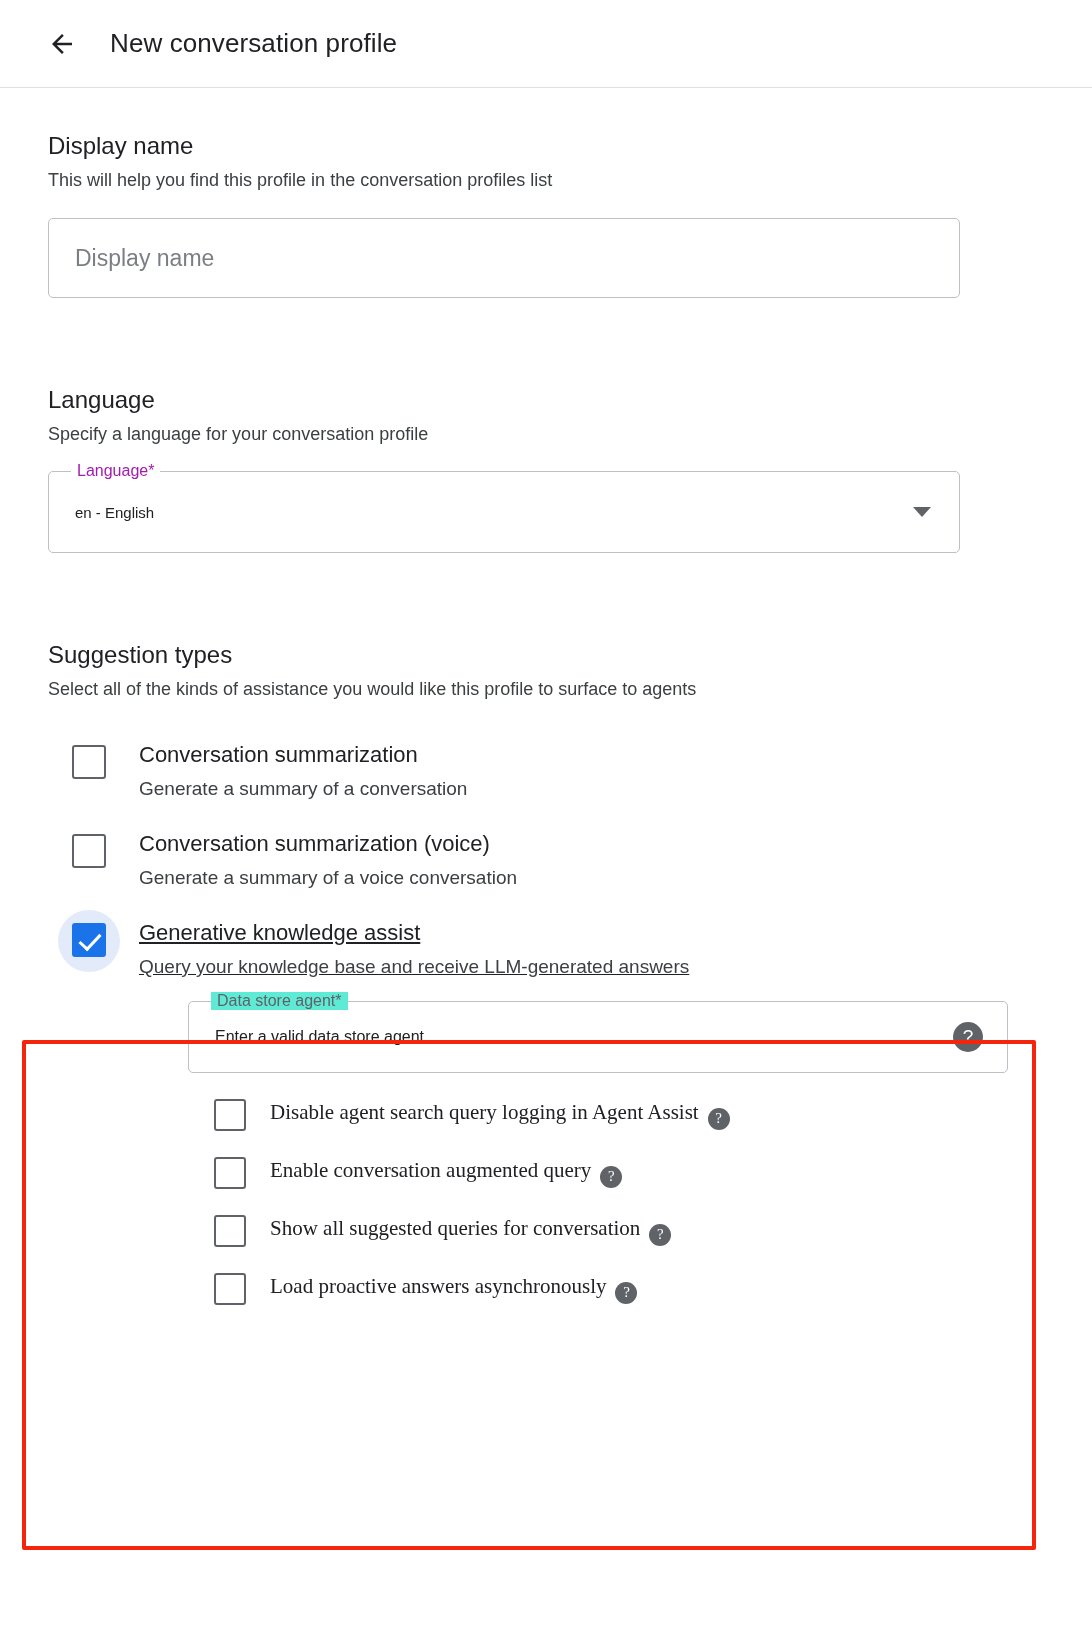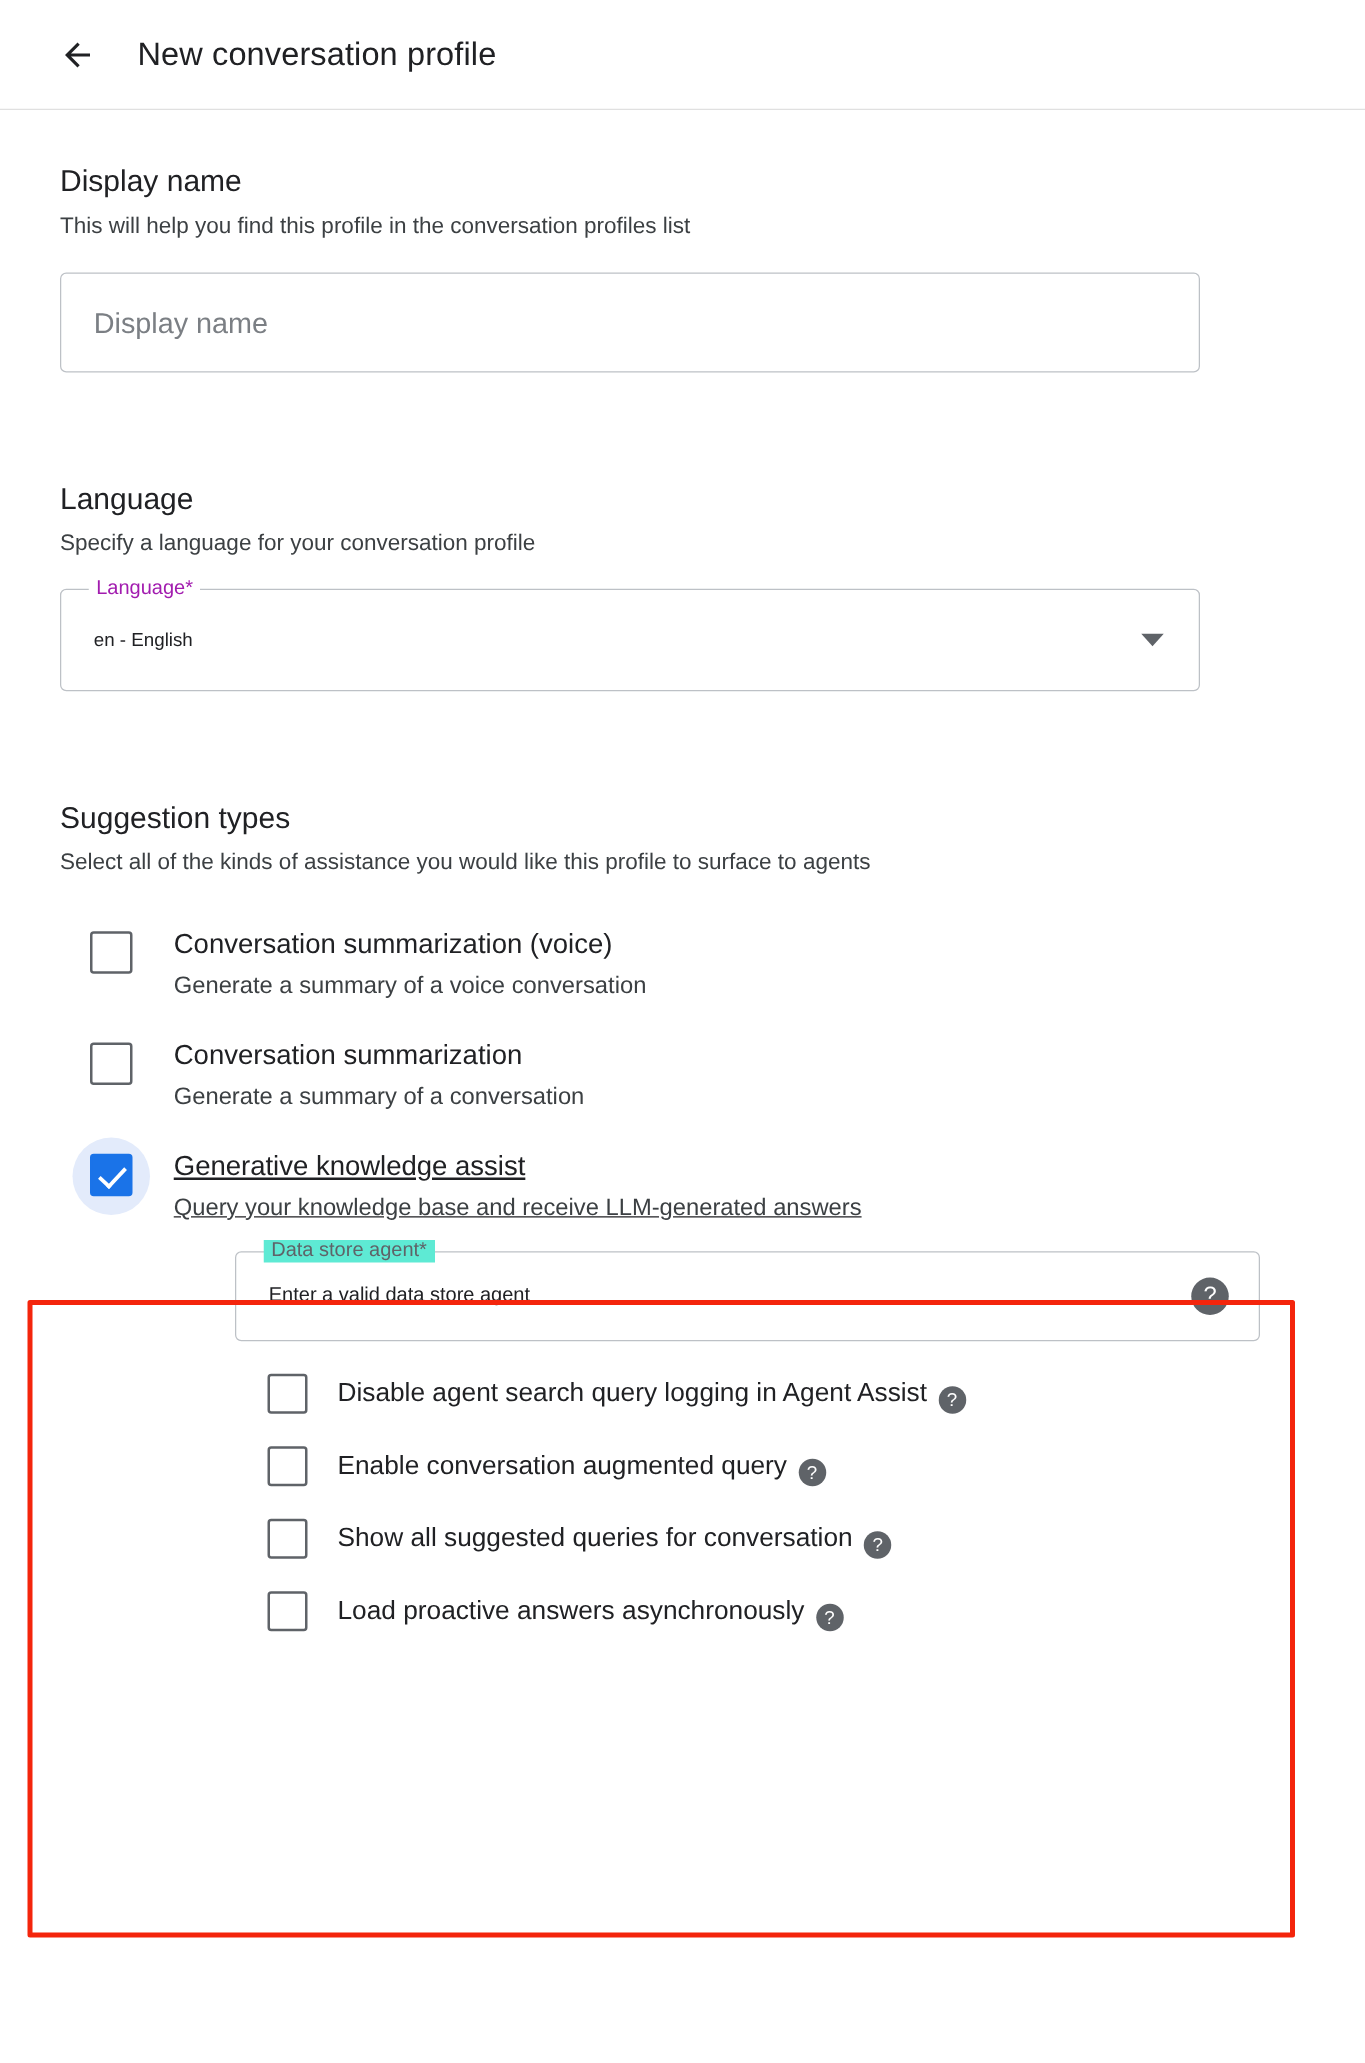--- a/index.html
+++ b/index.html
@@ -233,23 +233,24 @@
     transform: none;
     width: 22px; height: 22px;
     font-size: 15px;
     display: inline-flex;
     vertical-align: -4px;
     margin-left: 9px;
   }
 
   .sub-opt {
     display: flex;
-    align-items: flex-end;
+    align-items: center;
     margin-left: 166px;
     margin-top: 26px;
+    font-family: Liberation Serif, serif;
   }
   .sub-opt .cb {
     margin-left: 0;
     margin-top: 0;
     width: 32px; height: 32px;
   }
   .sub-opt .label {
     font-size: 21px;
     color: #202124;
     margin-left: 24px;
@@ -292,30 +293,30 @@
 
   <div class="block-suggest">
     <h2 class="section-title">Suggestion types</h2>
     <p class="section-sub">Select all of the kinds of assistance you would like this profile to surface to agents</p>
 
     <div class="opt-list">
 
       <div class="opt-row">
         <div class="cb"></div>
         <div class="opt-text">
+          <div class="opt-title">Conversation summarization</div>
+          <div class="opt-desc">Generate a summary of a conversation</div>
+        </div>
+      </div>
+
+      <div class="opt-row">
+        <div class="cb"></div>
+        <div class="opt-text">
           <div class="opt-title">Conversation summarization (voice)</div>
           <div class="opt-desc">Generate a summary of a voice conversation</div>
-        </div>
-      </div>
-
-      <div class="opt-row">
-        <div class="cb"></div>
-        <div class="opt-text">
-          <div class="opt-title">Conversation summarization</div>
-          <div class="opt-desc">Generate a summary of a conversation</div>
         </div>
       </div>
 
       <div class="opt-row gka-row" style="margin-bottom:0;text-decoration:underline;">
         <div class="cb-halo"></div>
         <div class="cb checked" style="position:relative;z-index:1;"></div>
         <div class="opt-text" style="z-index:1;">
           <div class="opt-title">Generative knowledge assist</div>
           <div class="opt-desc">Query your knowledge base and receive LLM-generated answers</div>
         </div>

